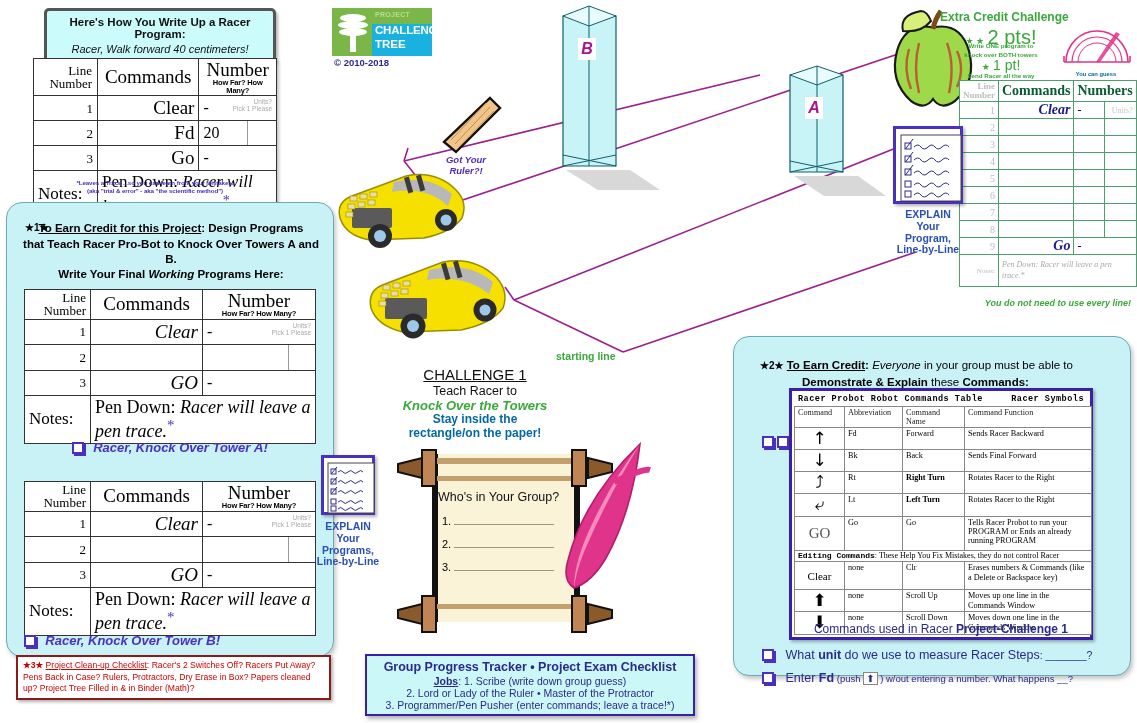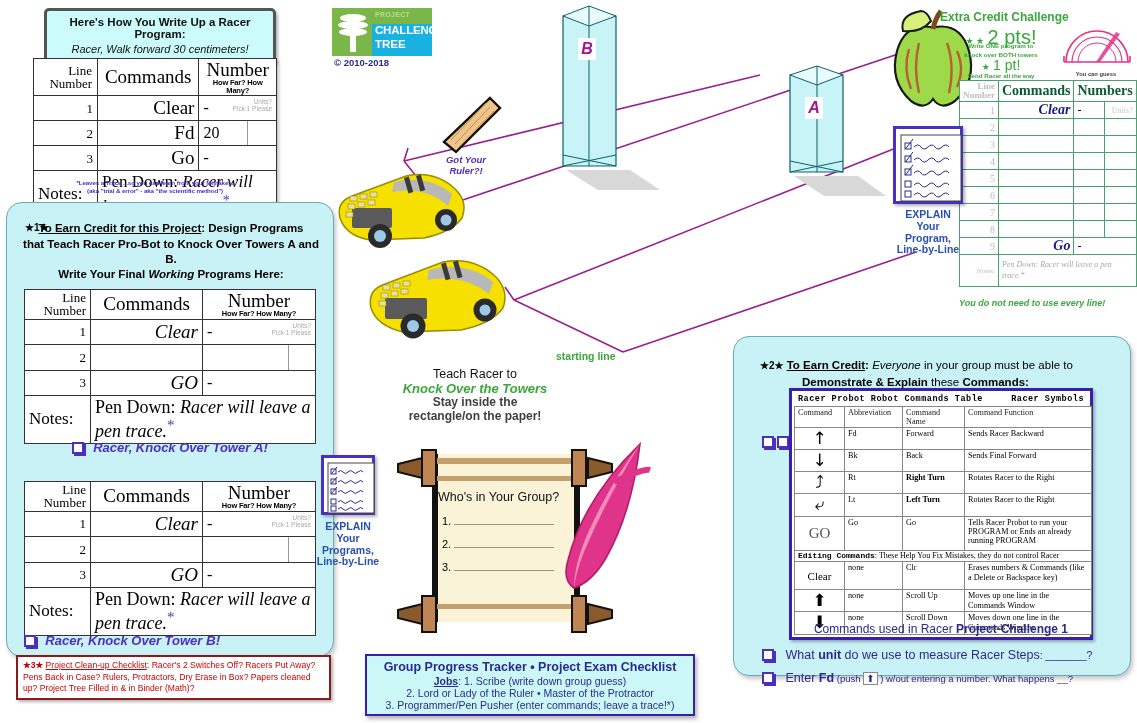--- a/index.html
+++ b/index.html
@@ -42,21 +42,21 @@
 
   .chk {
     display:inline-block; width:12px; height:12px; background:#fff;
     border:2px solid #4b2fbf; box-shadow:2px 2px 0 #4b2fbf; vertical-align:-2px;
   }
   .chk-sm { width:9px; height:9px; border-width:1.5px; box-shadow:1.5px 1.5px 0 #333; border-color:#333;}
 
   .purple { color:#4b2fbf; }
   .navy { color:#2a2a8c; }
   .green { color:#3ba83b; }
-  .pink { color:#404040; }
+  .pink { color:#0369a1; }
 
   
   .explain-box { border:3px solid #4b2fbf; background:#fff; box-shadow:2px 2px 3px rgba(0,0,0,.3); }
   .explain-cap { text-align:center; font-size:10.5px; color:#2a4fb5; line-height:1.12; font-weight:600; }
 
   
   .gtable { border-collapse:collapse; font-family:"Liberation Serif", serif; background:#fff; }
   .gtable td { border:1px solid #4aa06e; padding:0 3px; height:17px; }
   .gtable .gl { color:#bdbdbd; text-align:right; font-size:10px; width:30px; }
   .gtable .gc { text-align:right; font-size:14px; width:72px; color:#1a1a8c; font-style:italic; font-weight:bold;}
@@ -73,21 +73,21 @@
   .scroll-paper { background:#faf3d8; }
   .wline { border-bottom:1.6px solid #9a9a7a; }
 
   .small-note { font-size:6.2px; color:#4b2fbf; font-weight:bold; text-align:center; line-height:1.25; letter-spacing:-.1px;}
 </style>
 </head>
 <body>
 
 <div class="abs cyan-head" style="left:44px; top:8px; width:232px;">
   <div style="font-weight:bold; font-size:11.5px; color:#111;">Here's How You Write Up a Racer Program:</div>
-  <div style="font-style:italic; font-size:11px; color:#111; margin-top:3px;">Racer, Walk forward 30 centimeters!</div>
+  <div style="font-style:italic; font-size:11px; color:#111; margin-top:3px;">Racer, Walk forward 40 centimeters!</div>
 </div>
 
 <table class="wtable abs" style="left:33px; top:58px; width:244px; box-shadow:2px 3px 3px rgba(0,0,0,.25);">
   <tbody>
       <tr>
     <td class="lnum" style="padding-right:5px;">
       <span class="l1">Line</span>
       <span class="l1">Number</span>
     </td>
     <td class="hdr-commands">Commands</td>
@@ -390,20 +390,21 @@
   </g>
   <circle cx="50" cy="74" r="12.5" fill="#2a2a2a"></circle>
     <circle cx="50" cy="74" r="6" fill="#9ec8e8"></circle>
   <circle cx="122" cy="58" r="11.5" fill="#2a2a2a"></circle>
     <circle cx="122" cy="58" r="5.5" fill="#9ec8e8"></circle>
 </svg>
 
 <div class="abs green" style="left:556px; top:350px; font-size:10.5px; font-weight:bold;">starting line</div>
 
 <div class="abs" style="left:355px; top:366px; width:240px; text-align:center;">
+  <div style="font-size:15px; text-decoration:underline; color:#111;">CHALLENGE 1</div>
   <div style="font-size:12.5px; color:#111; margin-top:1px;">Teach Racer to</div>
   <div class="green ital" style="font-size:13px; font-weight:bold;">Knock Over the Towers</div>
   <div class="pink" style="font-size:12px; font-weight:bold; line-height:1.15;">
     <span>Stay inside the</span><br>
     <span>rectangle/on the paper!</span>
   </div>
 </div>
 
 <div class="abs" style="left:386px; top:448px; width:240px; height:180px;">
   <div class="abs scroll-paper" style="left:46px; top:6px; width:148px; height:168px; border-left:6px solid #111; border-right:6px solid #111;"></div>
@@ -561,21 +562,21 @@
         <td class="gl">9</td>
         <td class="gc">Go</td>
         <td class="gn" colspan="2">-</td>
       </tr>
   <tr>
     <td class="gl" style="font-size:7px;">Notes:</td>
     <td colspan="3" style="font-size:8px; color:#a8a8a8; font-style:italic; line-height:1.3; height:32px;">Pen Down: Racer will leave a pen trace.*</td>
   </tr>
 </tbody>
   </table>
-<div class="abs green ital" style="left:959px; top:298px; width:172px; text-align:left; font-size:9px; font-weight:bold;">You do not need to use every line!</div>
+<div class="abs green ital" style="left:959px; top:298px; width:172px; text-align:right; font-size:9px; font-weight:bold;">You do not need to use every line!</div>
 
 <div class="abs explain-box" style="left:893px; top:126px; width:70px; height:78px; padding:5px 4px;">
   <svg width="62" height="68" viewBox="0 0 62 68">
     <rect x="1" y="1" width="60" height="66" fill="#fff" stroke="#444" stroke-width="1"></rect>
     <g stroke="#2a2a8c" stroke-width="1" fill="none">
       <rect x="5" y="9" width="6" height="6"></rect>
         <path d="M5.5 15 L13 5"></path>
       <path d="M14 13 q4-4 7 0 t7 0 t7 0 t7 0 t7 0"></path>
       <rect x="5" y="22" width="6" height="6"></rect>
         <path d="M5.5 28 L13 18"></path>

